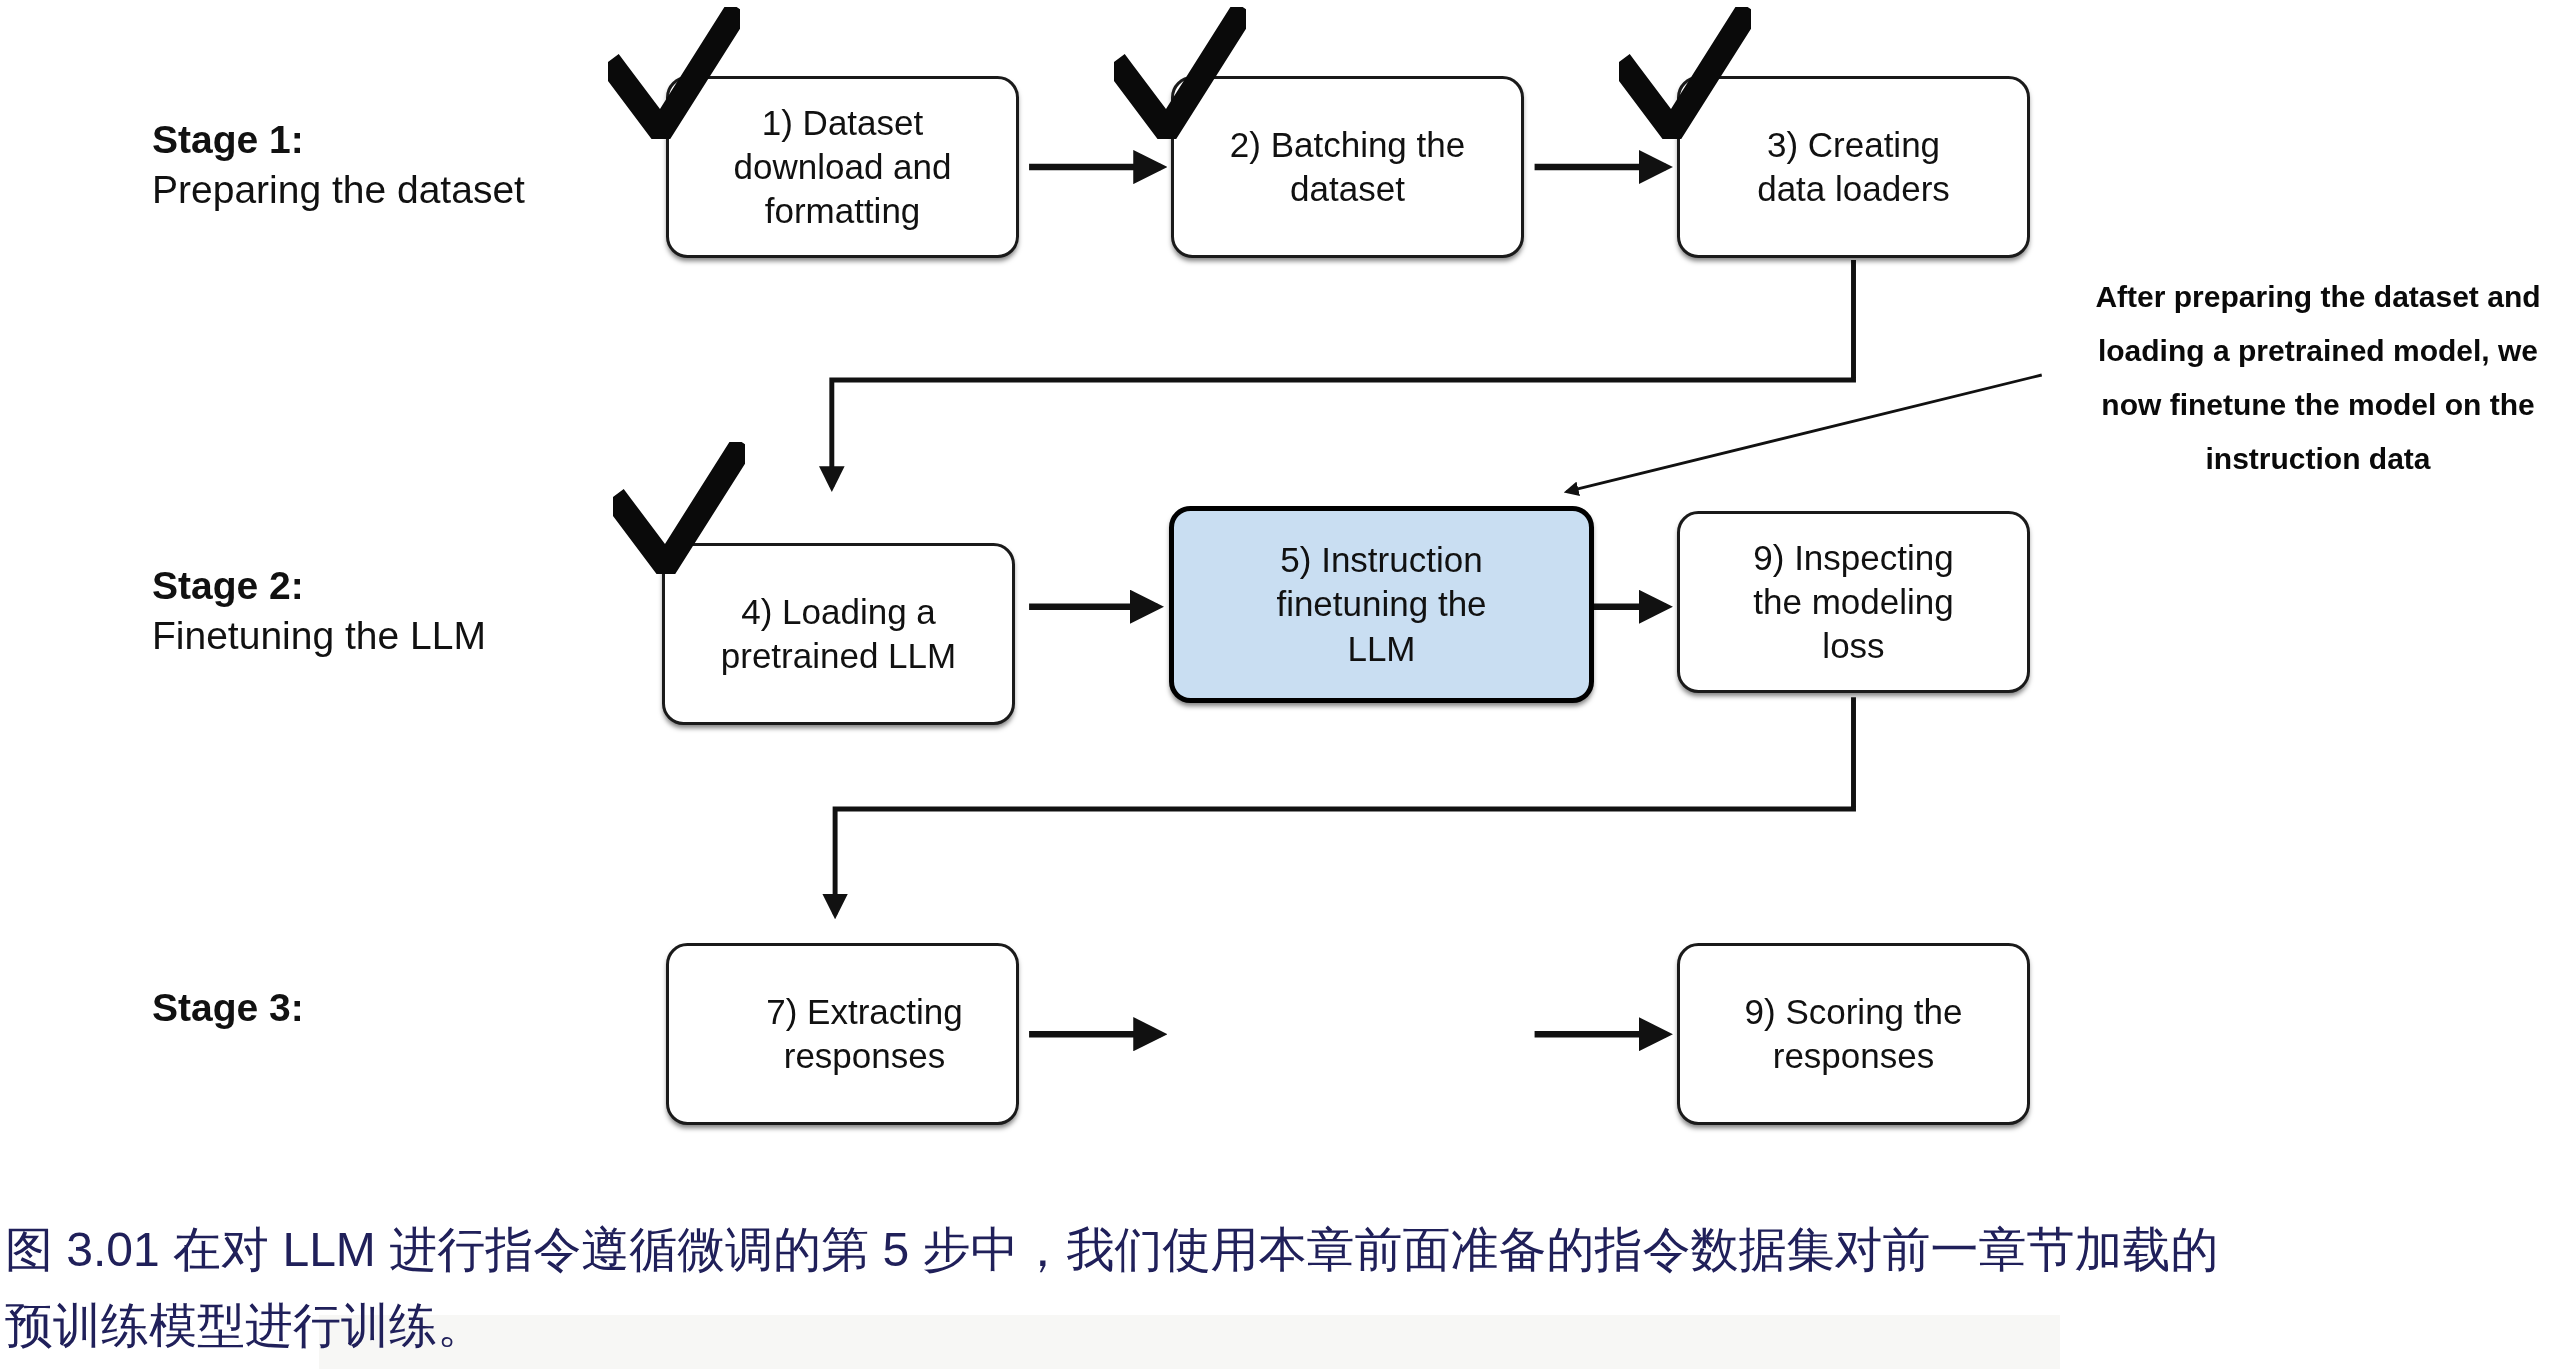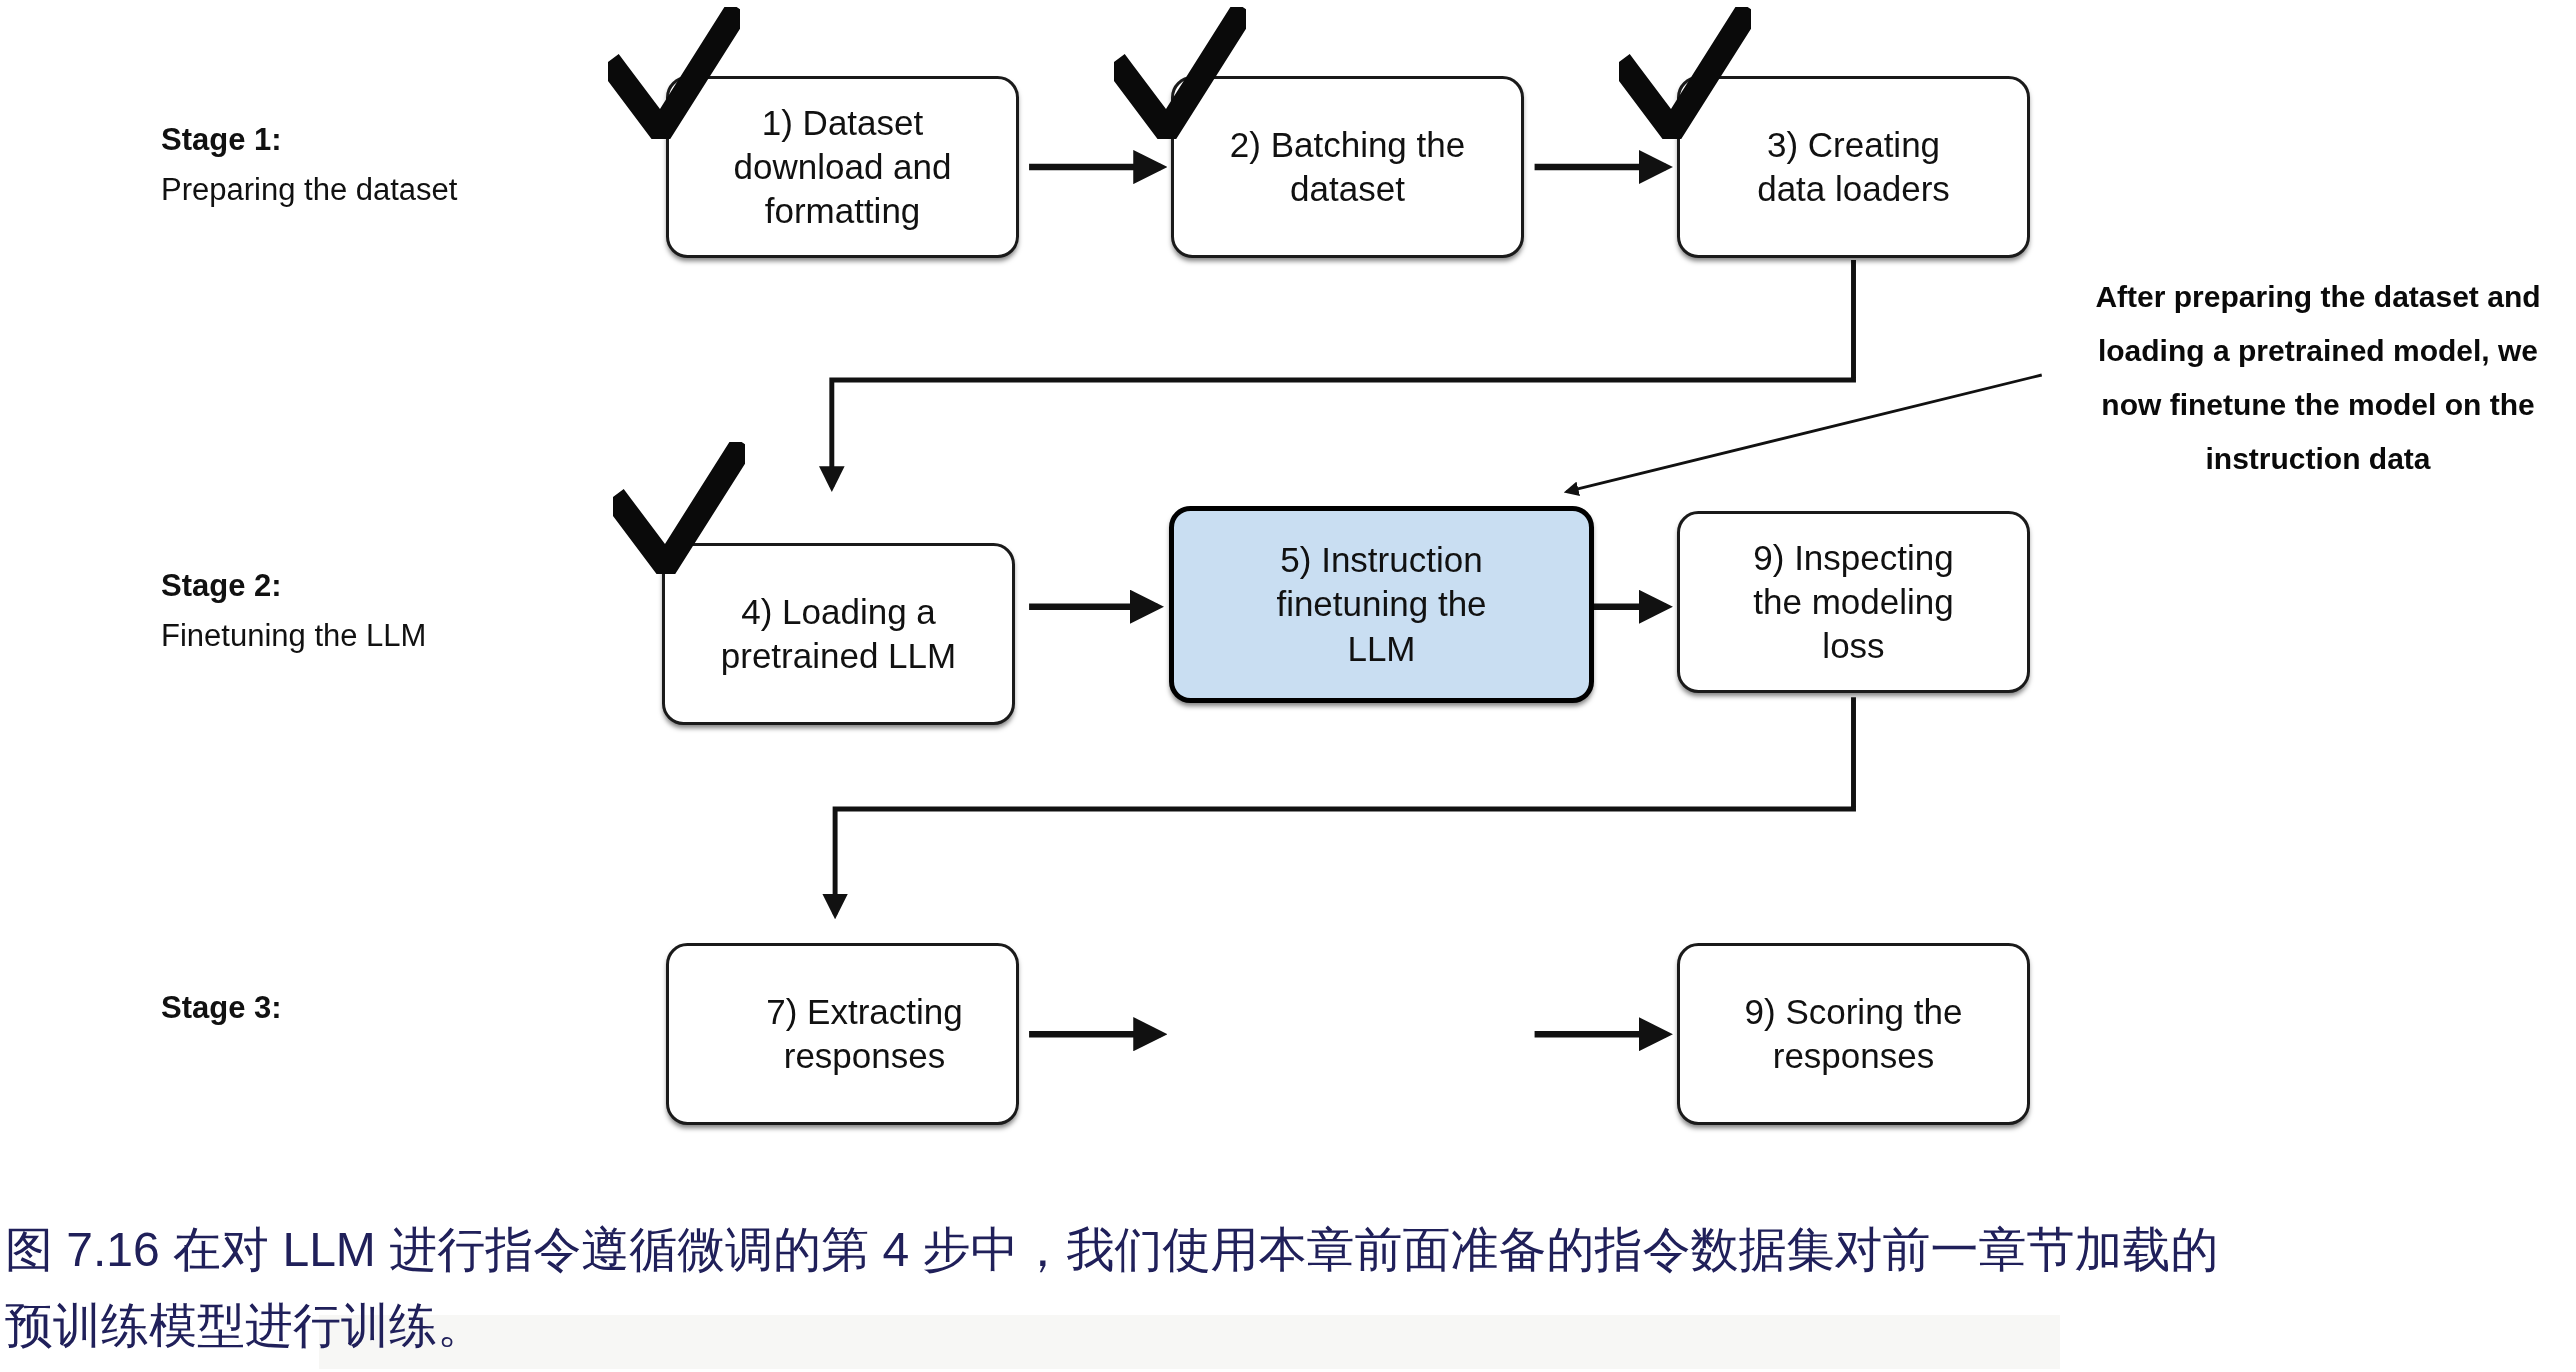--- a/index.html
+++ b/index.html
@@ -6,21 +6,21 @@
   .canvas{
     position:relative;
     width:2576px;height:1373px;
     background:#ffffff;
     overflow:hidden;
     font-family:"Liberation Sans","DejaVu Sans",sans-serif;
     color:#111;
   }
   .connectors{position:absolute;left:0;top:0;z-index:1;}
   .strip{position:absolute;left:319px;top:1315px;width:1741px;height:54px;background:#f7f7f5;z-index:0;}
-  .stage{position:absolute;left:161px;font-size:31px;line-height:50px;z-index:2;}
+  .stage{position:absolute;left:152px;font-size:39px;line-height:50px;z-index:2;}
   .stage .t{font-weight:bold;}
   .s1{top:115px;}
   .s2{top:561px;}
   .s3{top:983px;}
   .box{
     position:absolute;z-index:2;box-sizing:border-box;
     width:353px;height:182px;
     background:#ffffff;
     border:3.3px solid var(--box-border,#1a1a1a);
     border-radius:21.4px;
@@ -141,17 +141,17 @@
   </svg>
   <svg class="check ck4" viewBox="0 0 160 160">
     <polyline points="10,78 64,150 150,14"></polyline>
   </svg>
 
   <div class="annotation">After preparing the dataset and
 loading a pretrained model, we
 now finetune the model on the
 instruction data</div>
 
-  <div class="caption">图 7.16 在对 LLM 进行指令遵循微调的第 4 步中，我们使用本章前面准备的指令数据集对前一章节加载的
+  <div class="caption">图 3.01 在对 LLM 进行指令遵循微调的第 5 步中，我们使用本章前面准备的指令数据集对前一章节加载的
 预训练模型进行训练。</div>
 
 </div>
 
 
 </body></html>

